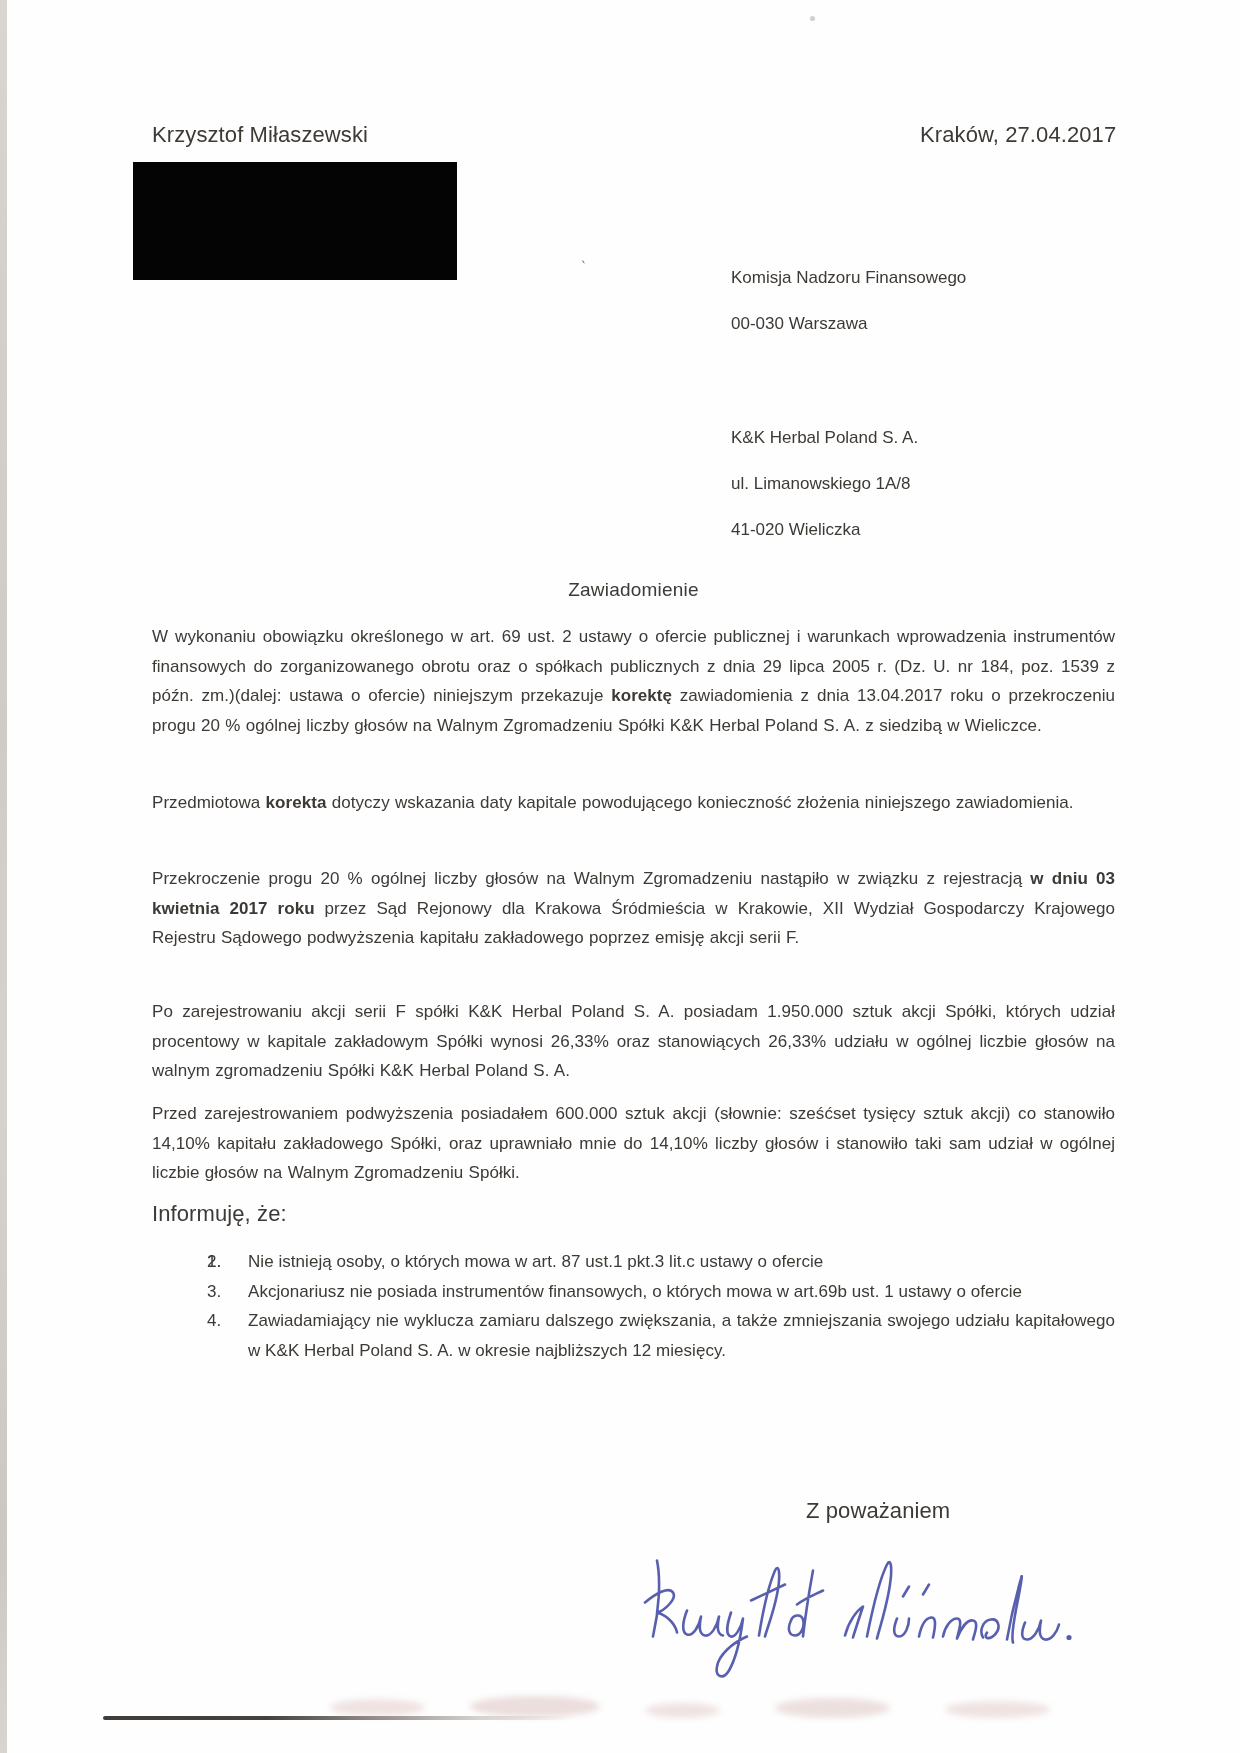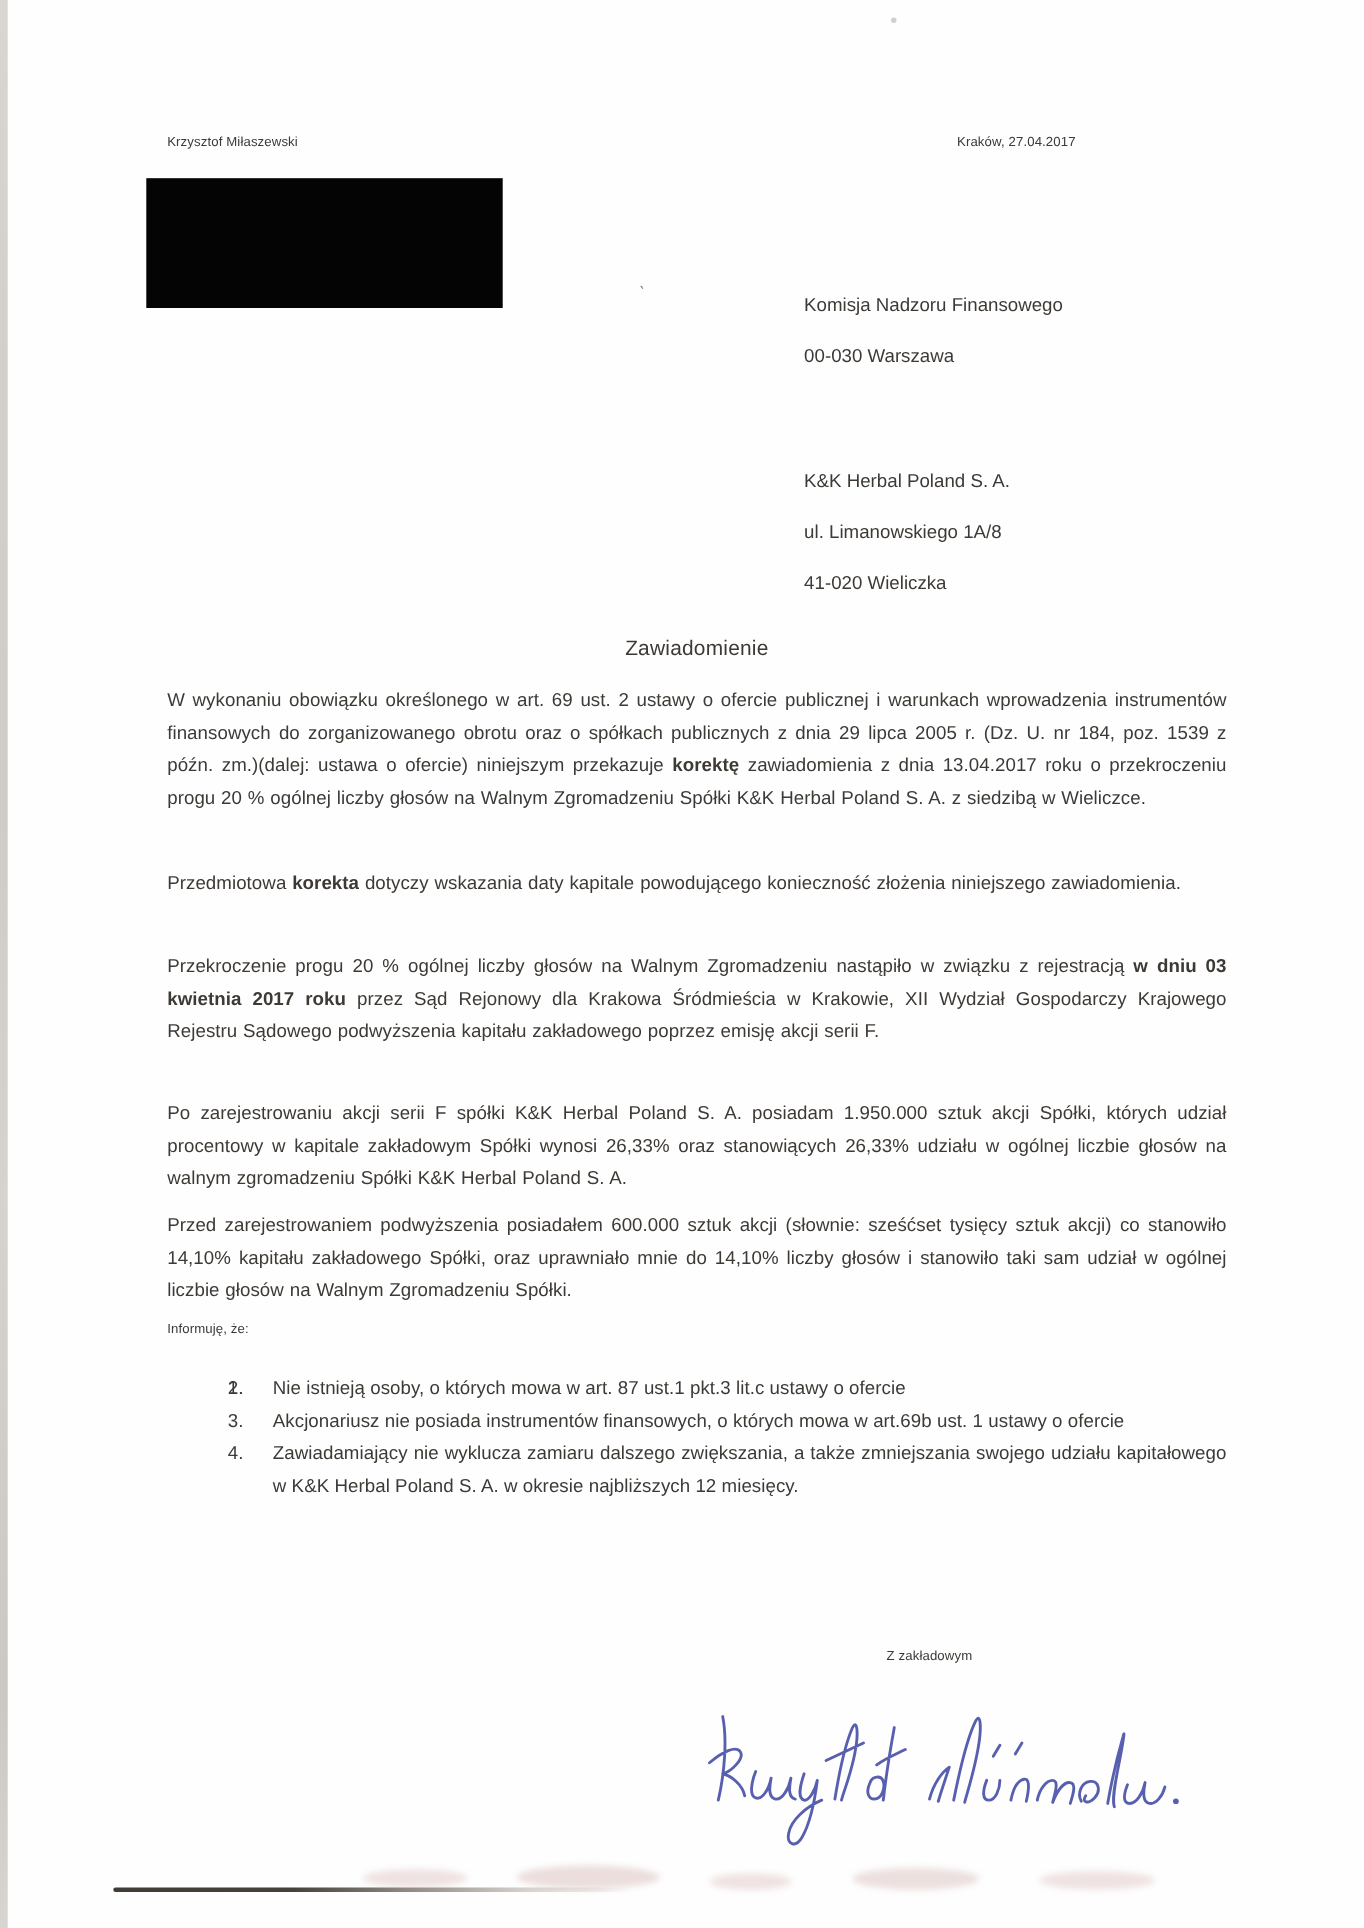--- a/index.html
+++ b/index.html
@@ -7,24 +7,24 @@
   body { width: 1240px; height: 1753px; position: relative; overflow: hidden;
          font-family: "Liberation Sans", sans-serif; color: #3d3935; }
   .page { position: absolute; inset: 0; background: #fefefe; }
 
   
   .edge-strip { position: absolute; left: 0; top: 0; width: 7px; height: 1753px;
     background: linear-gradient(180deg, #d9d6d2 0%, #d3d0cc 18%, #cfccc7 42%,
       #d6d3cf 62%, #cbc7c2 88%, #d8d5d1 100%); }
 
   .abs { position: absolute; }
-  .t  { font-size: 12px; letter-spacing: 0.1px; }
+  .t  { font-size: 22px; letter-spacing: 0.1px; }
 
   .sender    { left: 152px; top: 122px; }
-  .dateline  { left: 870px; top: 122px; }
+  .dateline  { left: 920px; top: 122px; }
 
   .redaction { left: 133px; top: 162px; width: 324px; height: 118px; background: #040404; }
 
   .stray     { left: 580px; top: 258px; font-size: 15px; color: #6a6661;
                transform: rotate(12deg); }
 
   .addr { line-height: 46px; font-size: 17px; }
   .addr-authority { left: 731px; top: 255px; }
   .addr-company   { left: 731px; top: 415px; }
 
@@ -114,21 +114,21 @@
     <div class="li-row">
       <span class="li-num">3.</span>
       <span>Akcjonariusz nie posiada instrumentów finansowych, o których mowa w art.69b ust. 1 ustawy o ofercie</span>
     </div>
     <div class="li-row">
       <span class="li-num">4.</span>
       <span>Zawiadamiający nie wyklucza zamiaru dalszego zwiększania, a także zmniejszania swojego udziału kapitałowego w K&amp;K Herbal Poland S. A. w okresie najbliższych 12 miesięcy.</span>
     </div>
   </div>
 
-  <div class="abs t closing">Z zakładowym</div>
+  <div class="abs t closing">Z poważaniem</div>
 
   <div class="abs sig-wrap">
     <svg viewBox="0 0 440 140" xmlns="http://www.w3.org/2000/svg">
       <path fill="none" stroke="#4a51a8" stroke-width="2.6" stroke-linecap="round" stroke-linejoin="round" opacity="0.92" d="M22,20 C26,40 24,70 18,96
            M10,62 C22,52 34,46 38,52 C42,58 30,70 22,72 C30,74 40,82 42,92
            M52,70 C48,80 46,92 52,94 C58,96 64,86 66,76 C64,86 64,94 70,95 C76,96 82,86 84,76 C82,86 82,94 88,95
            M96,72 C92,84 90,94 96,96 C100,97 106,88 108,78 C106,94 102,116 94,130 C88,140 80,136 82,126 C84,114 98,102 112,96
            M124,95 C128,70 134,44 140,30 C144,22 146,34 142,54 C138,74 132,88 130,96
            M116,60 L150,44
            M156,80 C152,88 154,95 160,95 C166,95 170,86 168,79 C166,73 158,74 156,80

